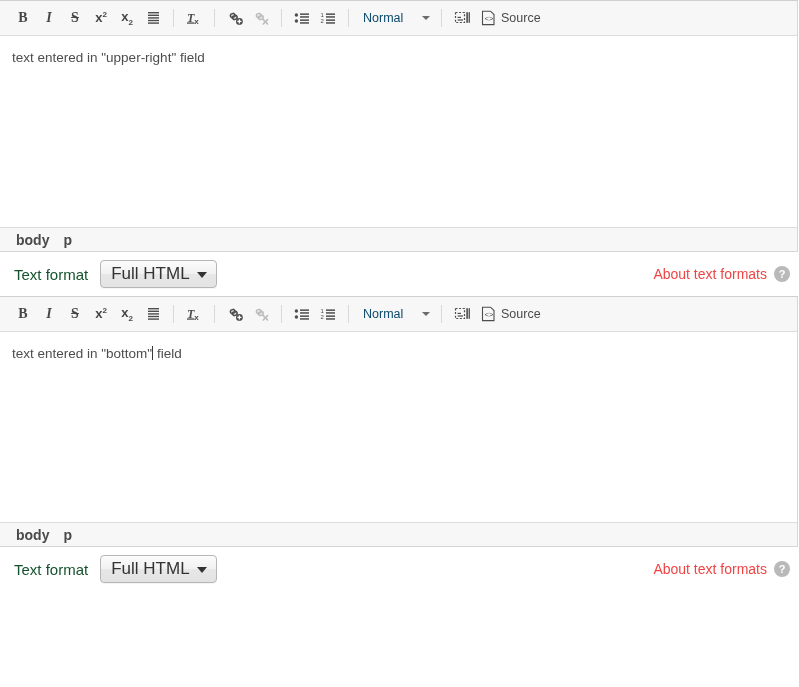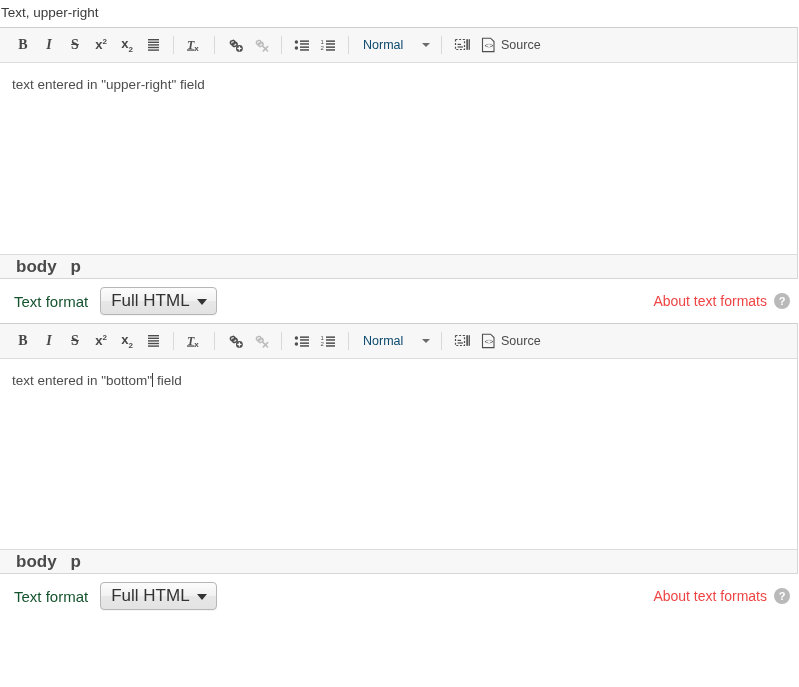--- a/index.html
+++ b/index.html
@@ -99,21 +99,21 @@
   
   .cke-bottom {
     background: #f7f7f7;
     border-top: 1px solid #dcdcdc;
     height: 24px;
     display: flex; align-items: center;
     padding-left: 16px;
     gap: 14px;
   }
   .path-item {
-    font-size: 17px; font-weight: bold; color: #4a4a4a; cursor: pointer;
+    font-size: 14px; font-weight: bold; color: #4a4a4a; cursor: pointer;
   }
 
   
   .format-row {
     display: flex; align-items: center;
     height: 44px;
     padding: 0 1px 0 14px;
     background:#fff;
   }
   .format-label {
@@ -155,21 +155,20 @@
 
   svg { display: block; }
 </style>
 </head>
 <body>
 
 <div class="page">
 
   <div>
 
-    <div class="field-label">Text, upper-right</div>
 
     <div class="editor">
 
       <div class="cke-top">
 
         <div class="tb-group">
           <div class="tb-btn">
             <span class="tb-text">B</span>
           </div>
           <div class="tb-btn">

